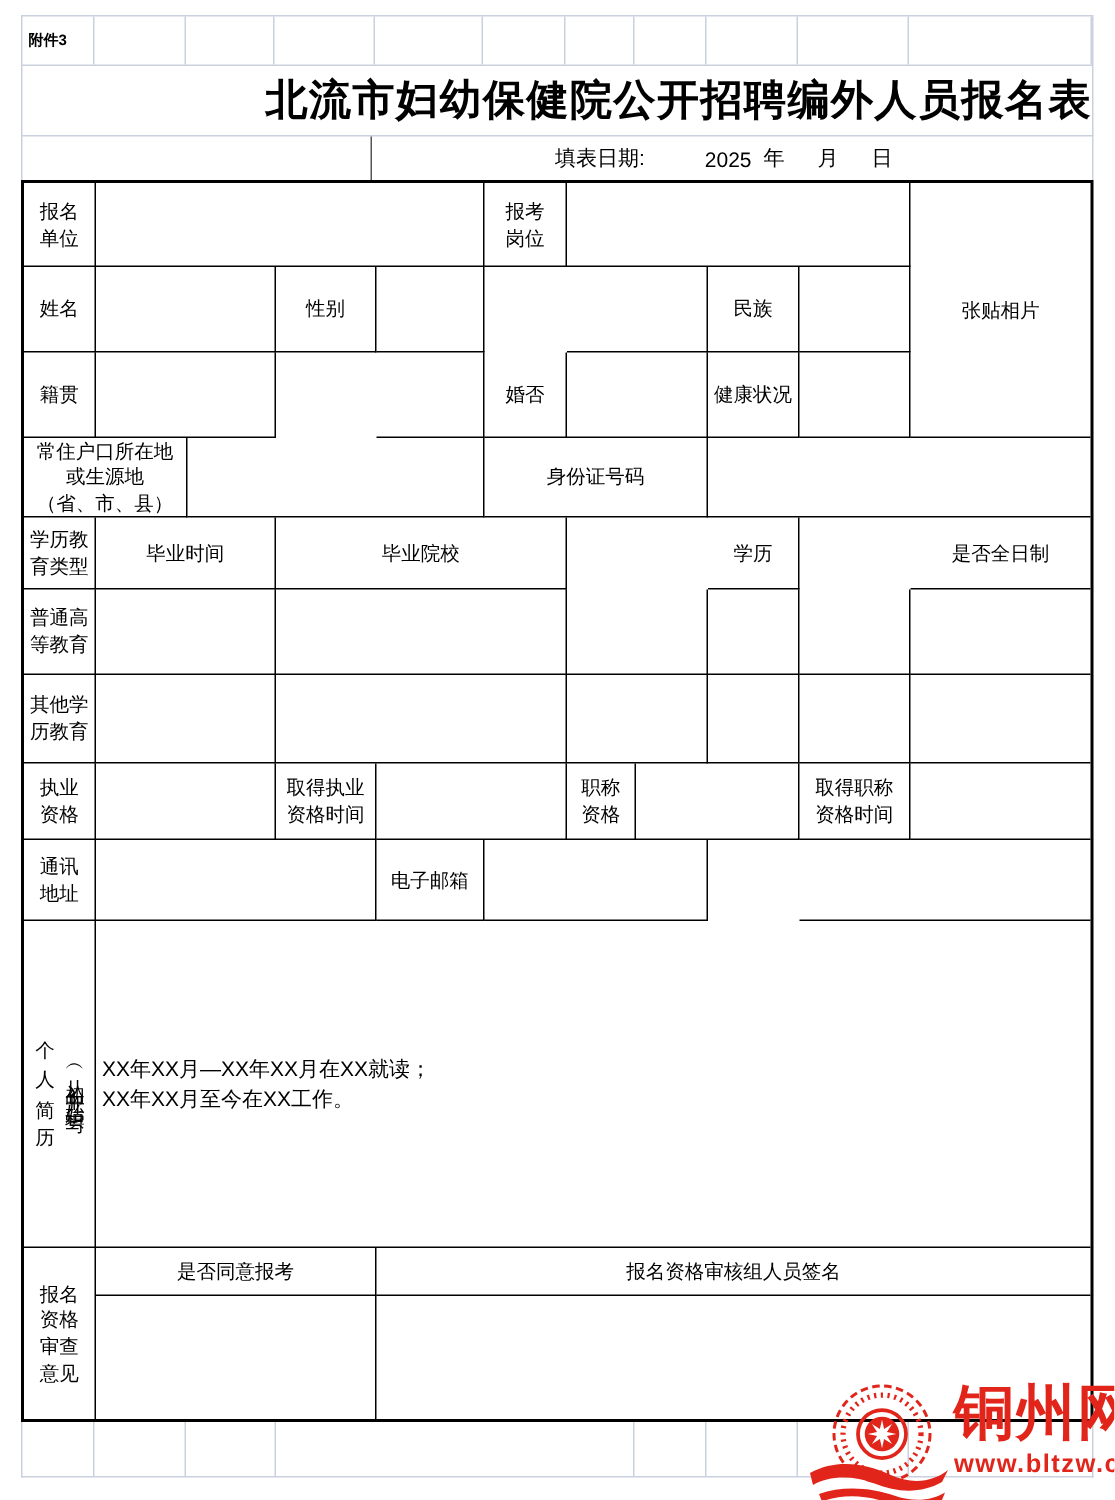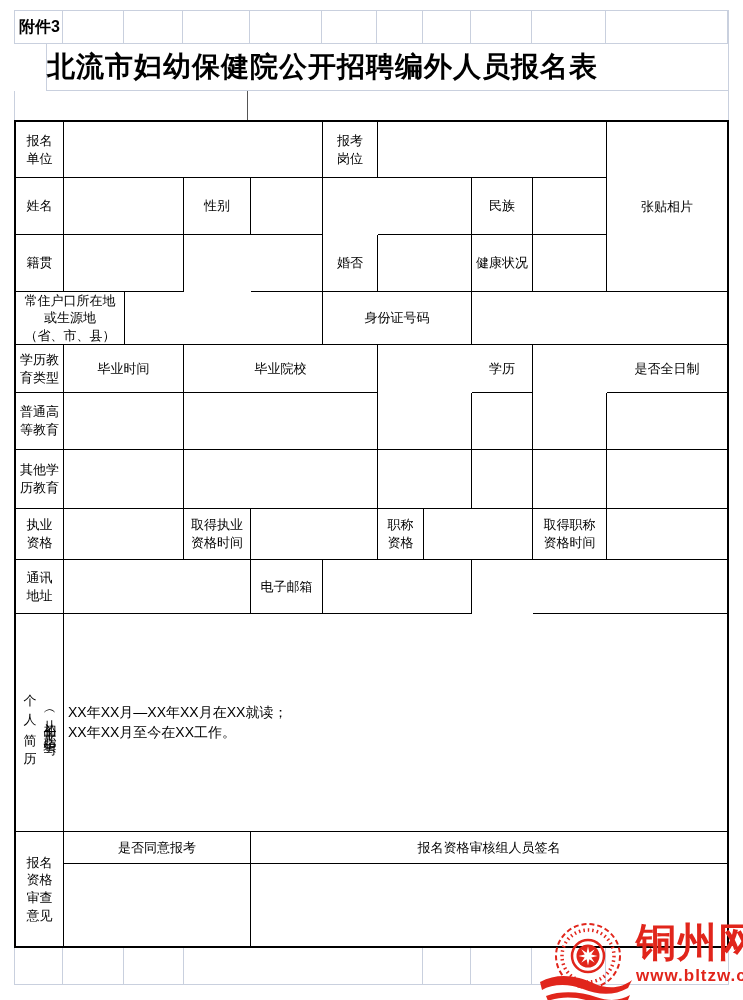--- a/index.html
+++ b/index.html
@@ -6,24 +6,24 @@
   .page{position:relative;width:743px;height:1000px;background:#ffffff;overflow:hidden;
         font-family:"Liberation Sans","DejaVu Sans",sans-serif;color:#000;}
   .sheet{position:absolute;left:14px;top:10px;width:715px;}
 
   
   .strip{display:flex;box-sizing:border-box;border-left:1px solid #c9d0de;border-right:1px solid #c9d0de;}
   .strip.topstrip{height:34px;border-top:1px solid #c9d0de;border-bottom:1px solid #c9d0de;position:relative;}
   .gcell{height:100%;box-sizing:border-box;border-right:1px solid #c9d0de;}
   .gcell:last-child{border-right:none;}
   .attach{position:absolute;left:4px;top:50%;transform:translateY(-50%);
-          font-size:16px;font-weight:700;white-space:nowrap;}
+          font-size:10px;font-weight:700;white-space:nowrap;}
 
   .titlerow{box-sizing:border-box;height:47px;border-left:1px solid #c9d0de;border-right:1px solid #c9d0de;
-            border-bottom:1px solid #c9d0de;display:flex;align-items:center;justify-content:flex-start;margin-left:32px;}
+            border-bottom:1px solid #c9d0de;display:flex;align-items:center;justify-content:flex-end;}
   .title{font-family:"Liberation Serif","DejaVu Serif",serif;font-size:28px;font-weight:700;letter-spacing:1px;white-space:nowrap;}
 
   .daterow{box-sizing:border-box;height:29px;border-left:1px solid #c9d0de;border-right:1px solid #c9d0de;display:flex;}
   .daterow .dleft{width:233px;box-sizing:border-box;border-right:1px solid #555;height:100%;}
   .daterow .dright{flex:1;display:flex;align-items:center;font-size:14px;}
   .d-label{margin-left:122px;}
   .d-year{margin-left:40px;}
   .d-u1{margin-left:8px;}
   .d-u2{margin-left:22px;}
   .d-u3{margin-left:22px;}
@@ -71,20 +71,27 @@
       <div class="gcell" style="flex:1"></div>
       <span class="attach">附件3</span>
     </div>
 
     <div class="titlerow">
       <span class="title">北流市妇幼保健院公开招聘编外人员报名表</span>
     </div>
 
     <div class="daterow">
       <div class="dleft"></div>
+      <div class="dright">
+        <span class="d-label">填表日期:</span>
+        <span class="d-year">2025</span>
+        <span class="d-u1">年</span>
+        <span class="d-u2">月</span>
+        <span class="d-u3">日</span>
+      </div>
     </div>
 
     <div class="tbl">
 
       <div class="c" style="grid-area:1/1/2/2">
           <span class="lbl">报名
 单位</span>
         </div>
       <div class="c" style="grid-area:1/2/2/6"></div>
       <div class="c" style="grid-area:1/6/2/7">

